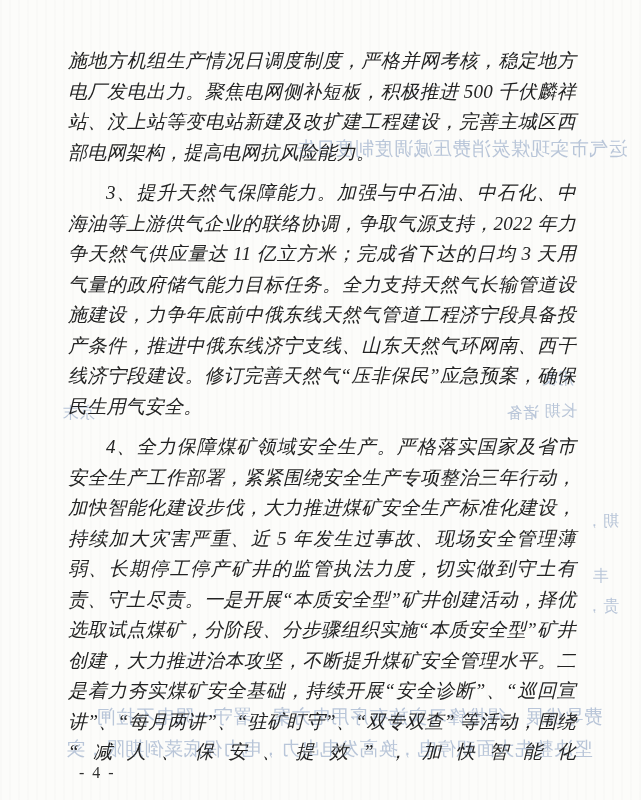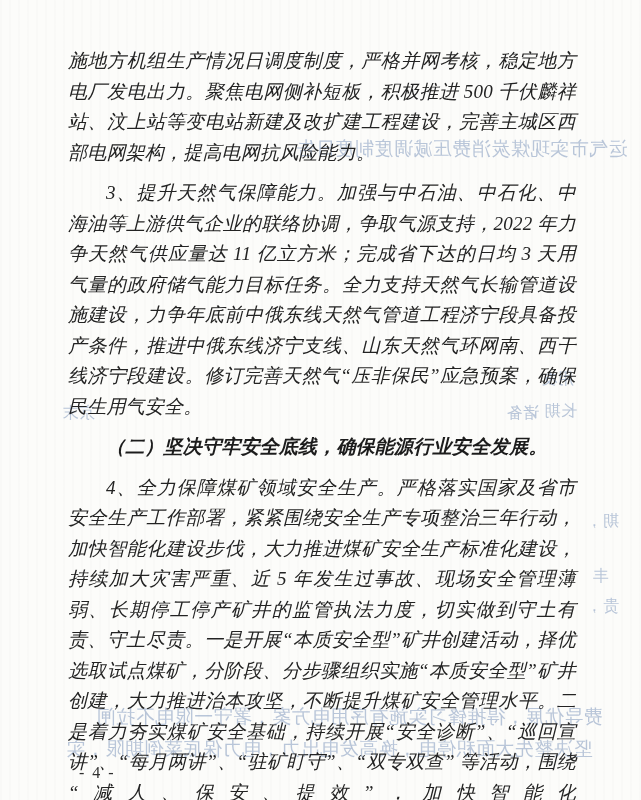--- a/index.html
+++ b/index.html
@@ -69,19 +69,18 @@
     <div class="ghost" style="top:704px; left:96px;">费导优展，得推锋习实施有序用电方案，署守一限电不拉闸</div>
     <div class="ghost" style="top:736px; left:66px;">坚决整先大面积停电，换高发电出力，电力保底菜倒期限，实</div>
     <div class="ghost small" style="top:566px; left:592px;">丰</div>
     <div class="ghost small" style="top:596px; left:586px;">贵，</div>
     <div class="ghost small" style="top:511px; left:586px;">期，</div>
   </div>
 
   <div class="content">
     <p>施地方机组生产情况日调度制度，严格并网考核，稳定地方电厂发电出力。聚焦电网侧补短板，积极推进 500 千伏麟祥站、汶上站等变电站新建及改扩建工程建设，完善主城区西部电网架构，提高电网抗风险能力。</p>
     <p class="sp ind">3、提升天然气保障能力。加强与中石油、中石化、中海油等上游供气企业的联络协调，争取气源支持，2022 年力争天然气供应量达 11 亿立方米；完成省下达的日均 3 天用气量的政府储气能力目标任务。全力支持天然气长输管道设施建设，力争年底前中俄东线天然气管道工程济宁段具备投产条件，推进中俄东线济宁支线、山东天然气环网南、西干线济宁段建设。修订完善天然气“压非保民”应急预案，确保民生用气安全。</p>
-    <p class="sp ind bold">（二）坚决守牢安全底线，确保能源行业安全发展。</p>
     <p class="sp ind cont">4、全力保障煤矿领域安全生产。严格落实国家及省市安全生产工作部署，紧紧围绕安全生产专项整治三年行动，加快智能化建设步伐，大力推进煤矿安全生产标准化建设，持续加大灾害严重、近 5 年发生过事故、现场安全管理薄弱、长期停工停产矿井的监管执法力度，切实做到守土有责、守土尽责。一是开展“本质安全型”矿井创建活动，择优选取试点煤矿，分阶段、分步骤组织实施“本质安全型”矿井创建，大力推进治本攻坚，不断提升煤矿安全管理水平。二是着力夯实煤矿安全基础，持续开展“安全诊断”、“巡回宣讲”、“每月两讲”、“驻矿盯守”、“双专双查” 等活动，围绕“减人、保安、提效”，加快智能化</p>
   </div>
 
   <div class="footer">- 4 -</div>
 
 </div>
 
 </body></html>

